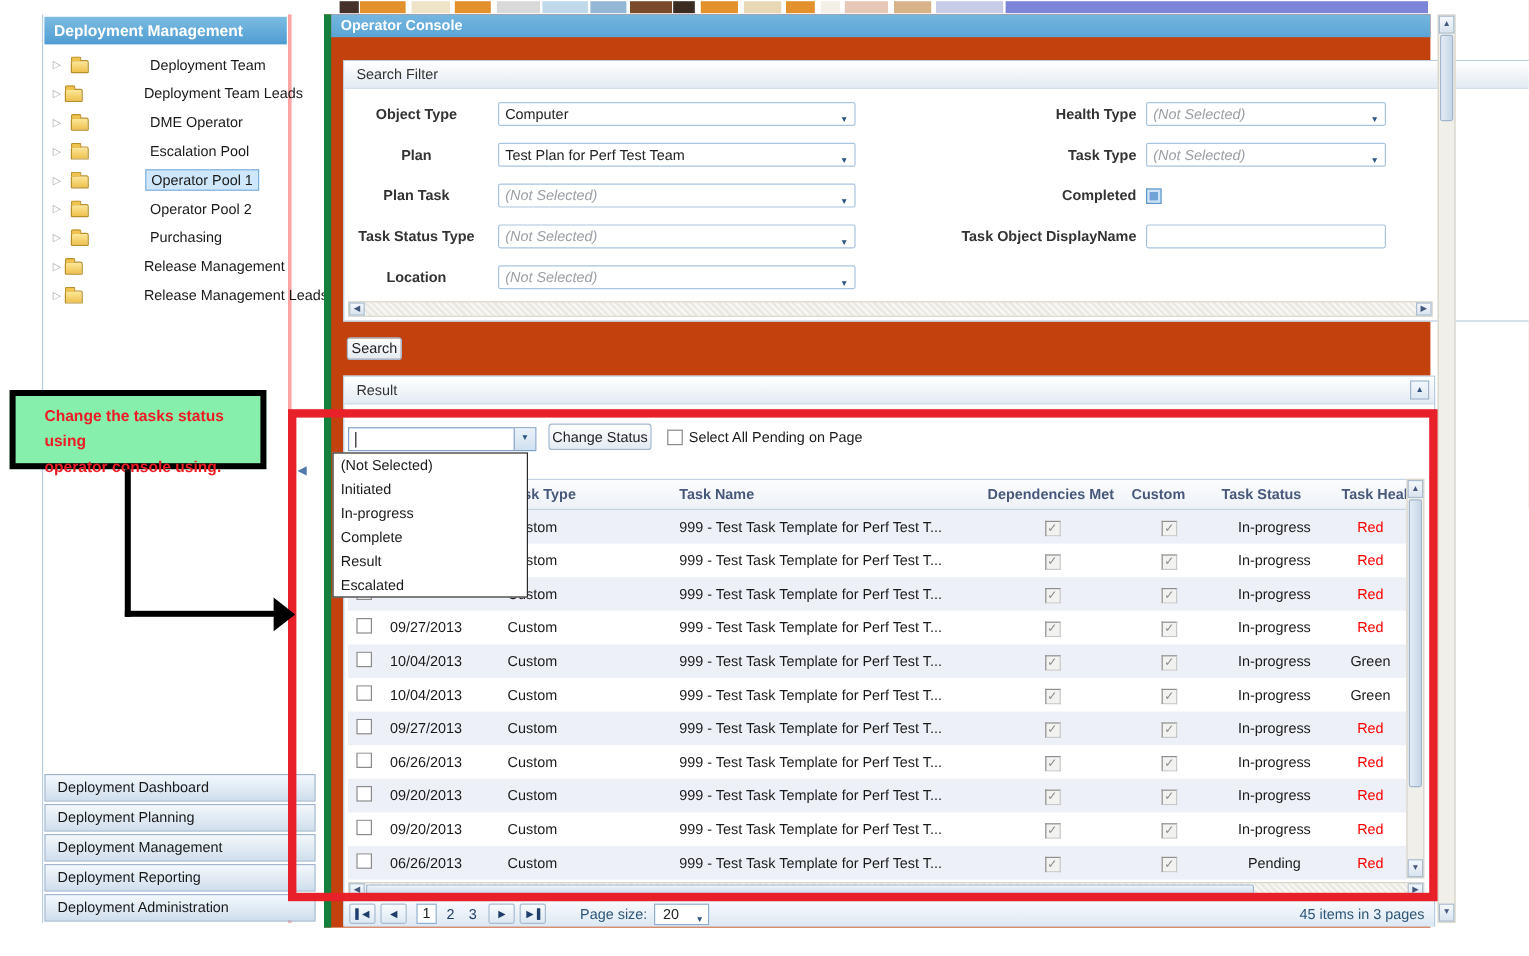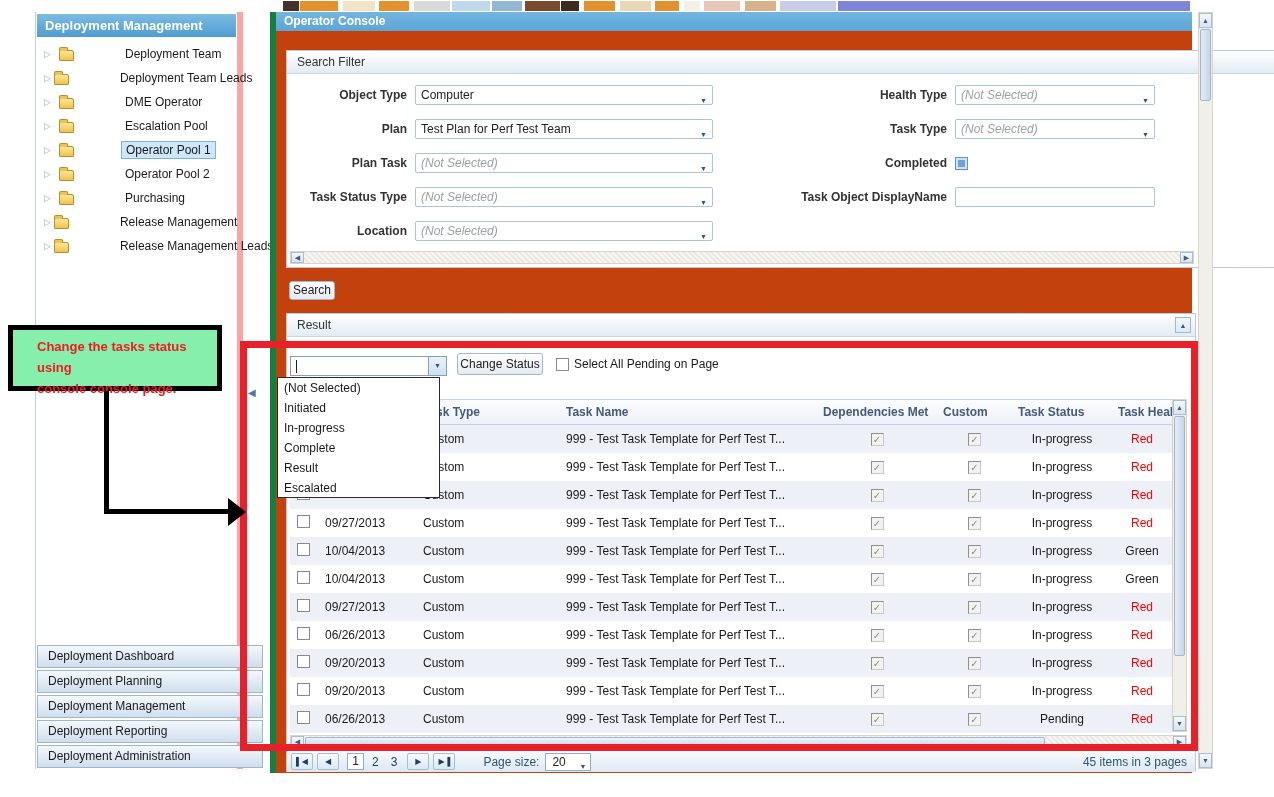--- a/index.html
+++ b/index.html
@@ -9,21 +9,21 @@
   
   #topstrip { position:absolute; left:0; top:0; width:1274px; height:12px; }
   #topstrip .seg { position:absolute; top:1px; height:10px; }
 
   
   .vsb { position:absolute; background:#F1EFE9; border:1px solid #D8D4C8; }
   .sb-btn { position:absolute; left:0; width:100%; height:15px; background:linear-gradient(180deg,#F4F8FC,#D9E4EF); border:1px solid #A9BDD2; color:#44597C; font-size:7px; text-align:center; line-height:14px; }
   .sb-thumb { position:absolute; left:1px; width:11px; background:linear-gradient(90deg,#E3ECF5,#C6D7E8); border:1px solid #9FB6CE; border-radius:2px; }
 
   
-  #sidebar { position:absolute; left:35px; top:12px; width:208px; height:757px; background:#fff; border-left:1px solid #B9CFE4; border-right:6px solid #fca5a5; }
+  #sidebar { position:absolute; left:35px; top:12px; width:208px; height:757px; background:#fff; border-left:1px solid #B9CFE4; border-right:3px solid #fca5a5; }
   #sidebar-header { margin:2px 1px 0 1px; height:23px; background:linear-gradient(180deg,#7CBCE2,#4F9CD2); color:#fff; font-weight:bold; font-size:13px; line-height:23px; padding-left:8px; }
   #tree { padding-top:5px; }
   .titem { display:flex; align-items:center; height:24px; padding-left:8px; font-size:12px; color:#1a1a1a; }
   .expander { width:12px; color:#A8A8A8; font-size:9px; margin-right:3px; }
   .folder { width:15px; height:11px; background:linear-gradient(180deg,#FCE79A,#F0C24E); border:1px solid #B98F2E; border-radius:2px 2px 1px 1px; position:relative; margin-right:7px; margin-top:2px; flex:none; }
   .folder::before { content:""; position:absolute; top:-4px; left:-1px; width:7px; height:3px; background:#F0C24E; border:1px solid #B98F2E; border-bottom:none; border-radius:2px 2px 0 0; }
   .titem .lbl { padding:1px 4px; white-space:nowrap;margin-left:40px; }
   .titem.sel .lbl { background:#CFE7FA; border:1px solid #7EB2DE; }
   #navstack { position:absolute; left:1px; top:633px; width:226px; }
   .navitem { height:23px; margin-bottom:2px; background:linear-gradient(180deg,#F3F8FC,#CFDEED); border:1px solid #9FB6CE; font-size:12px; color:#1a1a1a; line-height:21px; padding-left:10px; }
@@ -38,21 +38,21 @@
   .panel { position:absolute; background:#fff; border:1px solid #B9CCE0; }
   .phead { height:23px; background:linear-gradient(180deg,#FFFFFF,#E3EBF3); border-bottom:1px solid #C9D8E8; font-size:12px; color:#333; line-height:22px; padding-left:10px; position:relative; }
   .collapse-btn { position:absolute; right:4px; top:3px; width:16px; height:16px; background:linear-gradient(180deg,#F2F7FC,#DDE8F2); border:1px solid #9FB6CE; font-size:7px; color:#33557F; text-align:center; line-height:15px; }
 
   #sf-panel { left:10px; top:38px; width:1015px; height:218px; }
   .fcol { position:absolute; top:34px; }
   #fcol-left { left:0; width:440px; }
   #fcol-right { left:380px; width:520px; }
   .frow { display:flex; align-items:center; height:20px; margin-bottom:14px; }
   .flabel { font-weight:bold; font-size:12px; color:#333; text-align:right; }
-  #fcol-left .flabel { width:120px; }
+  #fcol-left .flabel { width:120px;text-align:center; }
   #fcol-right .flabel { width:280px; }
   .dd { position:relative; height:20px; margin-left:8px; background:#fff; border:1px solid #A9C4E0; border-radius:2px; font-size:12px; line-height:18px; padding:0 18px 0 5px; color:#222; overflow:hidden; white-space:nowrap; }
   #fcol-left .dd { width:298px; }
   #fcol-right .dd { width:200px; }
   .dd .arr { position:absolute; right:5px; top:6px; font-size:7px; color:#2B5480; }
   .dd.ph { color:#9AA0A6; font-style:italic; }
   .tinput { margin-left:8px; width:200px; height:20px; border:1px solid #A9C4E0; border-radius:2px; font-size:12px; padding:0 4px; font-family:inherit; }
   .bluecheck { margin-left:8px; width:13px; height:13px; border:1px solid #5E94C8; background:#CFE3F6; position:relative; }
   .bluecheck::after { content:""; position:absolute; left:2px; top:2px; width:7px; height:7px; background:#6FA3D8; }
 
@@ -427,19 +427,19 @@
 
   <div class="vsb" style="left:1198px; top:12px; width:15px; height:757px;">
     <span class="sb-btn" style="top:0;">▲</span>
     <span class="sb-thumb" style="top:16px; height:72px;"></span>
     <span class="sb-btn" style="bottom:0;">▼</span>
   </div>
 
   <div id="red-rect"></div>
   <div id="ann-box">
     <div>Change the tasks status using</div>
-    <div>console console page.</div>
+    <div>operator console using.</div>
   </div>
   <div id="ann-v"></div>
   <div id="ann-h"></div>
   <div id="ann-head"></div>
 
 </div>
 
 </body></html>

